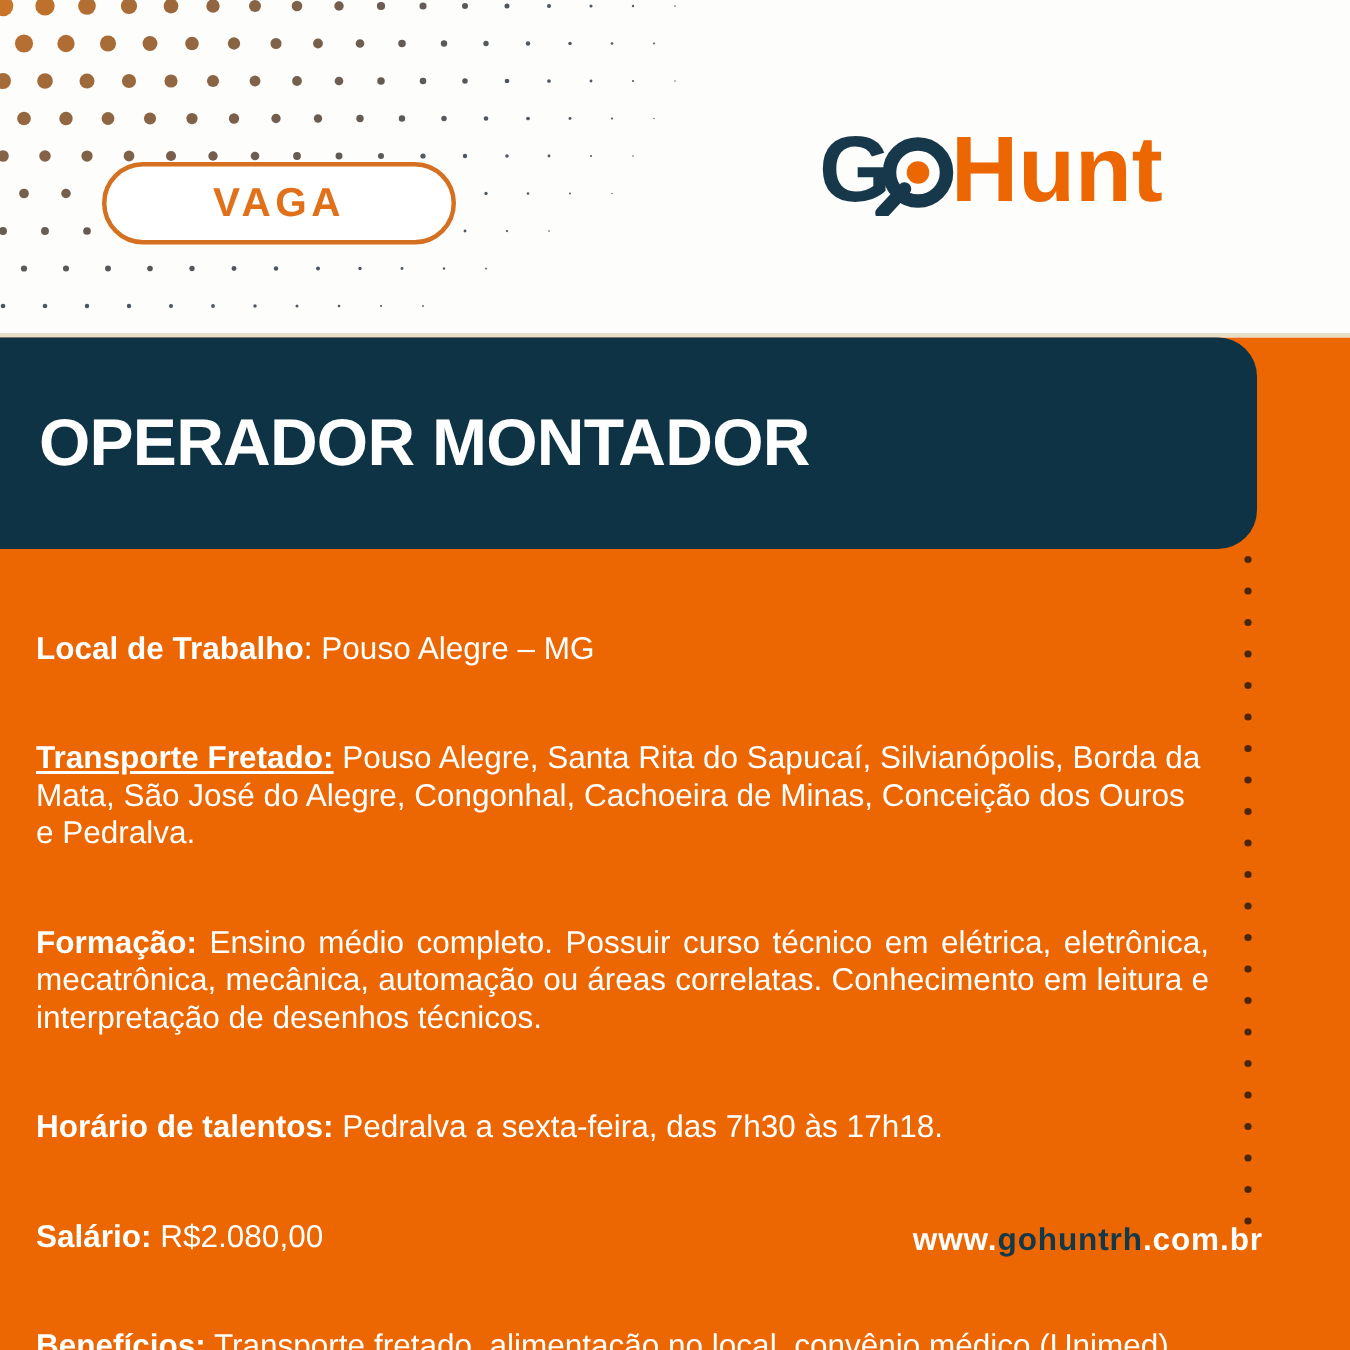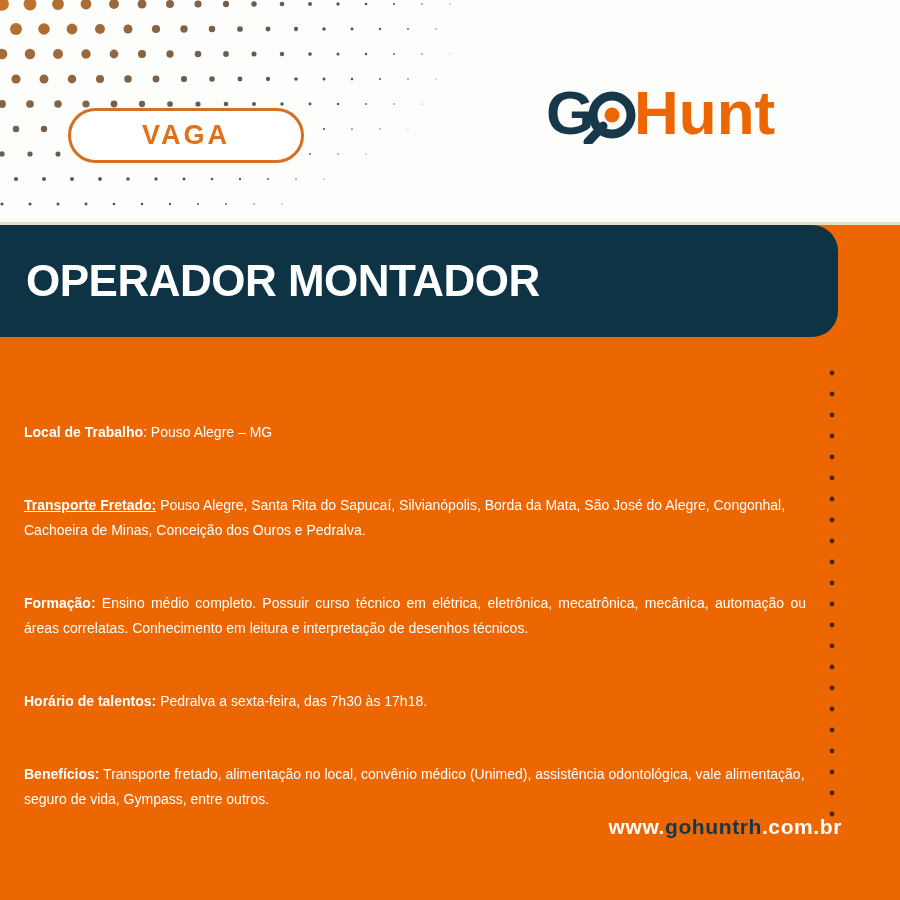--- a/index.html
+++ b/index.html
@@ -86,21 +86,21 @@
     font-size: 20px;
     letter-spacing: 0.4px;
     white-space: nowrap;
   }
 
   
   .title-banner {
     position: absolute;
     left: 0; top: 225px;
     width: 838px;
-    height: 112px;
+    height: 141px;
     background: #0d3344;
     border-top-right-radius: 26px;
     border-bottom-right-radius: 26px;
     display: flex;
     align-items: center;
   }
   .job-title {
     color: #ffffff;
     font-size: 44px;
     font-weight: bold;
@@ -111,21 +111,21 @@
 
   
   .body-area {
     position: absolute;
     left: 24px;
     top: 372px;
     width: 782px;
   }
   .blk {
     color: #ffffff;
-    font-size: 14px;
+    font-size: 21px;
     line-height: 25px;
     margin-bottom: 17px;
     margin-top: 48px;
   }
   .blk.justify { text-align: justify; }
   .blk b { font-weight: bold; }
   .blk .u { text-decoration: underline; }
   .tight { margin-bottom: 0; }
 
   
@@ -366,20 +366,23 @@
     </p>
 
     <p class="blk justify">
       <b>Formação:</b><span> Ensino médio completo. Possuir curso técnico em elétrica, eletrônica, mecatrônica, mecânica, automação ou áreas correlatas. Conhecimento em leitura e interpretação de desenhos técnicos.</span>
     </p>
 
     <p class="blk">
       <b>Horário de talentos:</b><span> Pedralva a sexta-feira, das 7h30 às 17h18.</span>
     </p>
 
+    <p class="blk">
+      <b>Salário:</b><span> R$2.080,00</span>
+    </p>
 
     <p class="blk tight">
       <b>Benefícios:</b><span> Transporte fretado, alimentação no local, convênio médico (Unimed),  assistência odontológica, vale alimentação, seguro de vida, Gympass, entre outros.</span>
     </p>
 
 
   </div>
 
   <div class="site">
     <span class="w">www.</span><span class="n">gohuntrh</span><span class="w">.com.br</span>

